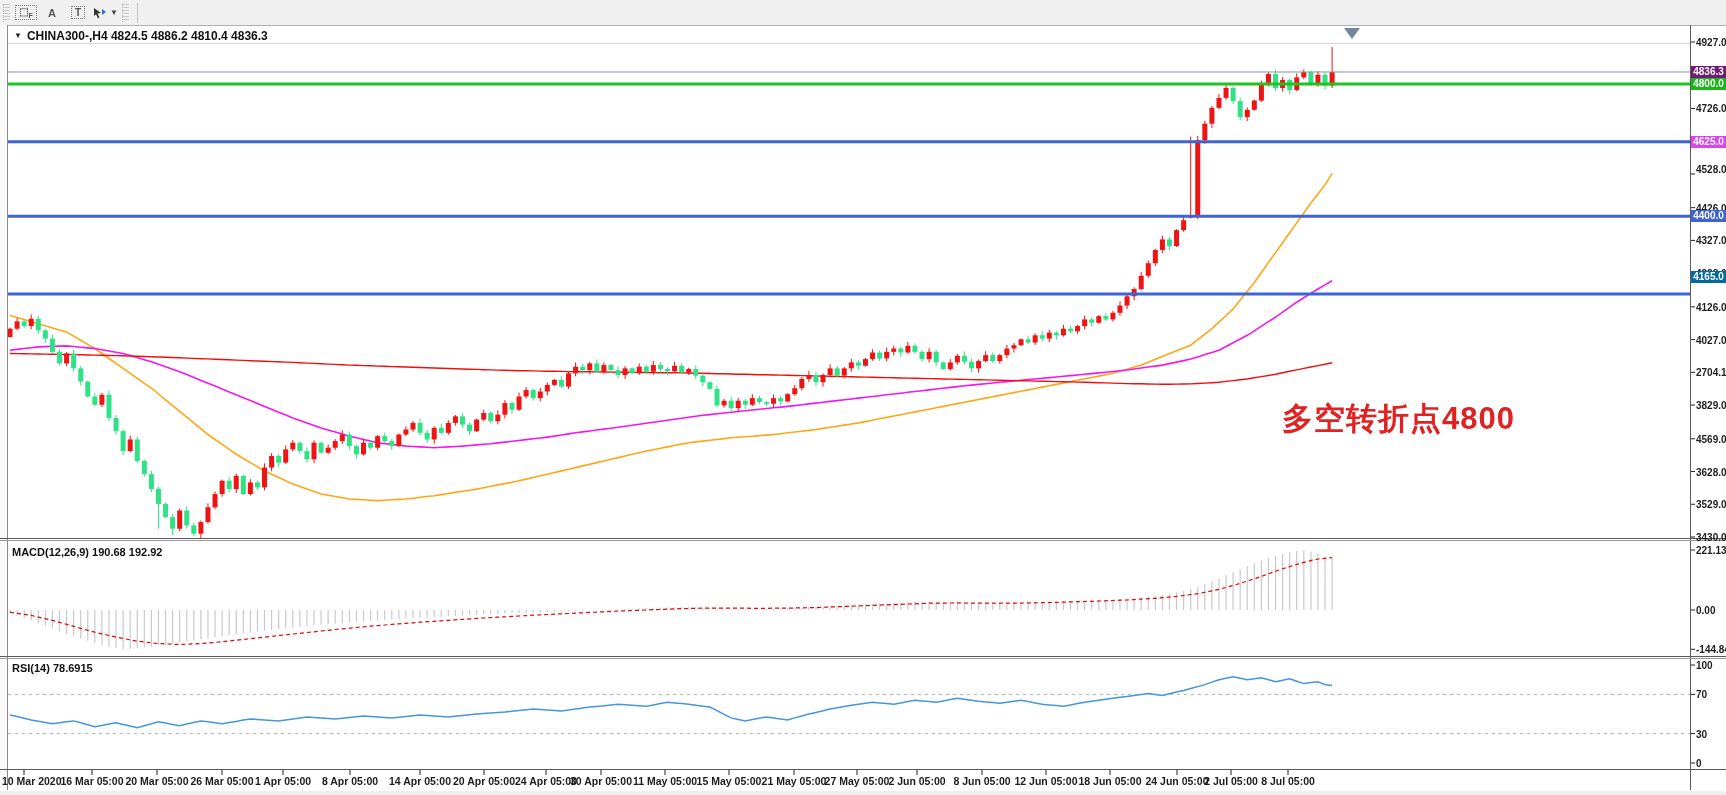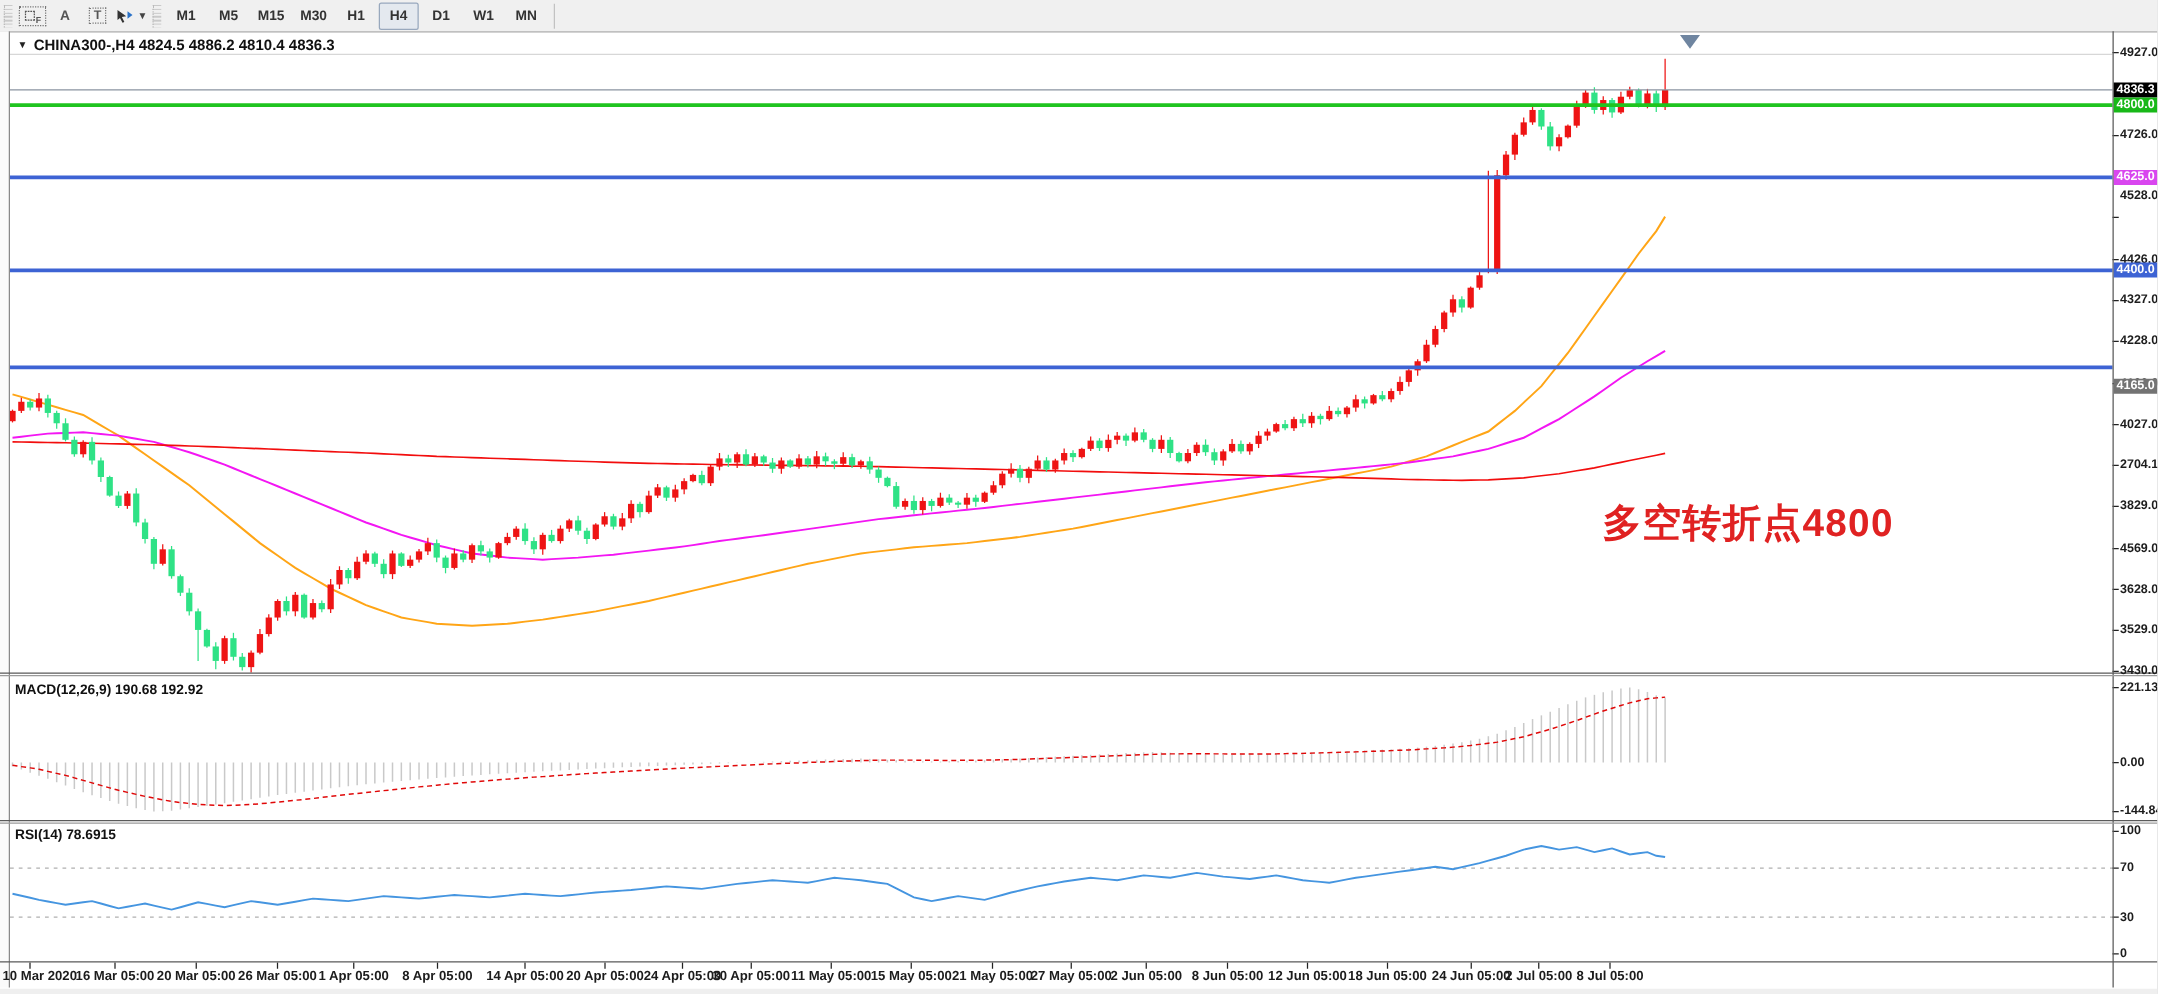--- a/index.html
+++ b/index.html
@@ -55,31 +55,20 @@
       <span class="dotted-box">T</span>
     </div>
     <div class="tb-icon">
       <svg width="16" height="14" viewBox="0 0 16 14">
         <path d="M2 2 L9 7 L5.5 7.6 L7.5 11.5 L6 12.2 L4 8.3 L2 10 Z" fill="#333"></path>
         <path d="M10 3 l4 3 -4 3 z" fill="#2a72c8"></path>
       </svg>
       <span class="caret">▼</span>
     </div>
     <div class="grip"></div>
-    <div id="tf-buttons" style="display:flex;align-items:center;">
-        <div class="tb-btn">M1</div>
-        <div class="tb-btn">M5</div>
-        <div class="tb-btn">M15</div>
-        <div class="tb-btn">M30</div>
-        <div class="tb-btn">H1</div>
-        <div class="tb-btn active">H4</div>
-        <div class="tb-btn">D1</div>
-        <div class="tb-btn">W1</div>
-        <div class="tb-btn">MN</div>
-      </div>
     <div class="sep"></div>
   </div>
 
   <div id="left-gutter"></div>
   <div id="axis-sep"></div>
   <div id="title-underline"></div>
   <div class="hline" style="top:538px;"></div>
   <div class="hline" style="top:540px;background:#9a9a9a;"></div>
   <div class="hline" style="top:656px;"></div>
   <div class="hline" style="top:658px;background:#9a9a9a;"></div>
@@ -712,28 +701,28 @@
       <line x1="917" y1="770" x2="917" y2="775" stroke="#222" stroke-width="1"></line>
       <line x1="982" y1="770" x2="982" y2="775" stroke="#222" stroke-width="1"></line>
       <line x1="1046" y1="770" x2="1046" y2="775" stroke="#222" stroke-width="1"></line>
       <line x1="1110" y1="770" x2="1110" y2="775" stroke="#222" stroke-width="1"></line>
       <line x1="1177" y1="770" x2="1177" y2="775" stroke="#222" stroke-width="1"></line>
       <line x1="1231" y1="770" x2="1231" y2="775" stroke="#222" stroke-width="1"></line>
       <line x1="1288" y1="770" x2="1288" y2="775" stroke="#222" stroke-width="1"></line>
     </svg>
 
   <div id="labels">
-      <div class="badge" style="top:71.99899799599191px;background:#000000">4836.3</div>
+      <div class="badge" style="top:71.99899799599191px;background:#701a75">4836.3</div>
       <div class="badge" style="top:84.00200400801603px;background:#18b818">4800.0</div>
       <div class="badge" style="top:141.86773547094188px;background:#d946ef">4625.0</div>
       <div class="badge" style="top:216.26653306613227px;background:#3d63d4">4400.0</div>
-      <div class="badge" style="top:309px;background:#737373">4165.0</div>
+      <div class="badge" style="top:277px;background:#0369a1">4165.0</div>
       <div class="tick-label" style="top:42.00801603206413px">4927.0</div>
       <div class="tick-label" style="top:108.47094188376754px">4726.0</div>
-      <div class="tick-label" style="top:157px">4528.0</div>
+      <div class="tick-label" style="top:169px">4528.0</div>
       <div class="tick-label" style="top:207.6693386773547px">4426.0</div>
       <div class="tick-label" style="top:240.40480961923848px">4327.0</div>
       <div class="tick-label" style="top:273.14028056112227px">4228.0</div>
       <div class="tick-label" style="top:306.86773547094185px">4126.0</div>
       <div class="tick-label" style="top:339.6032064128256px">4027.0</div>
       <div class="tick-label" style="top:372.3386773547094px">2704.1</div>
       <div class="tick-label" style="top:405.0741482965932px">3829.0</div>
       <div class="tick-label" style="top:438.8016032064128px">4569.0</div>
       <div class="tick-label" style="top:471.5370741482966px">3628.0</div>
       <div class="tick-label" style="top:504.27254509018036px">3529.0</div>

